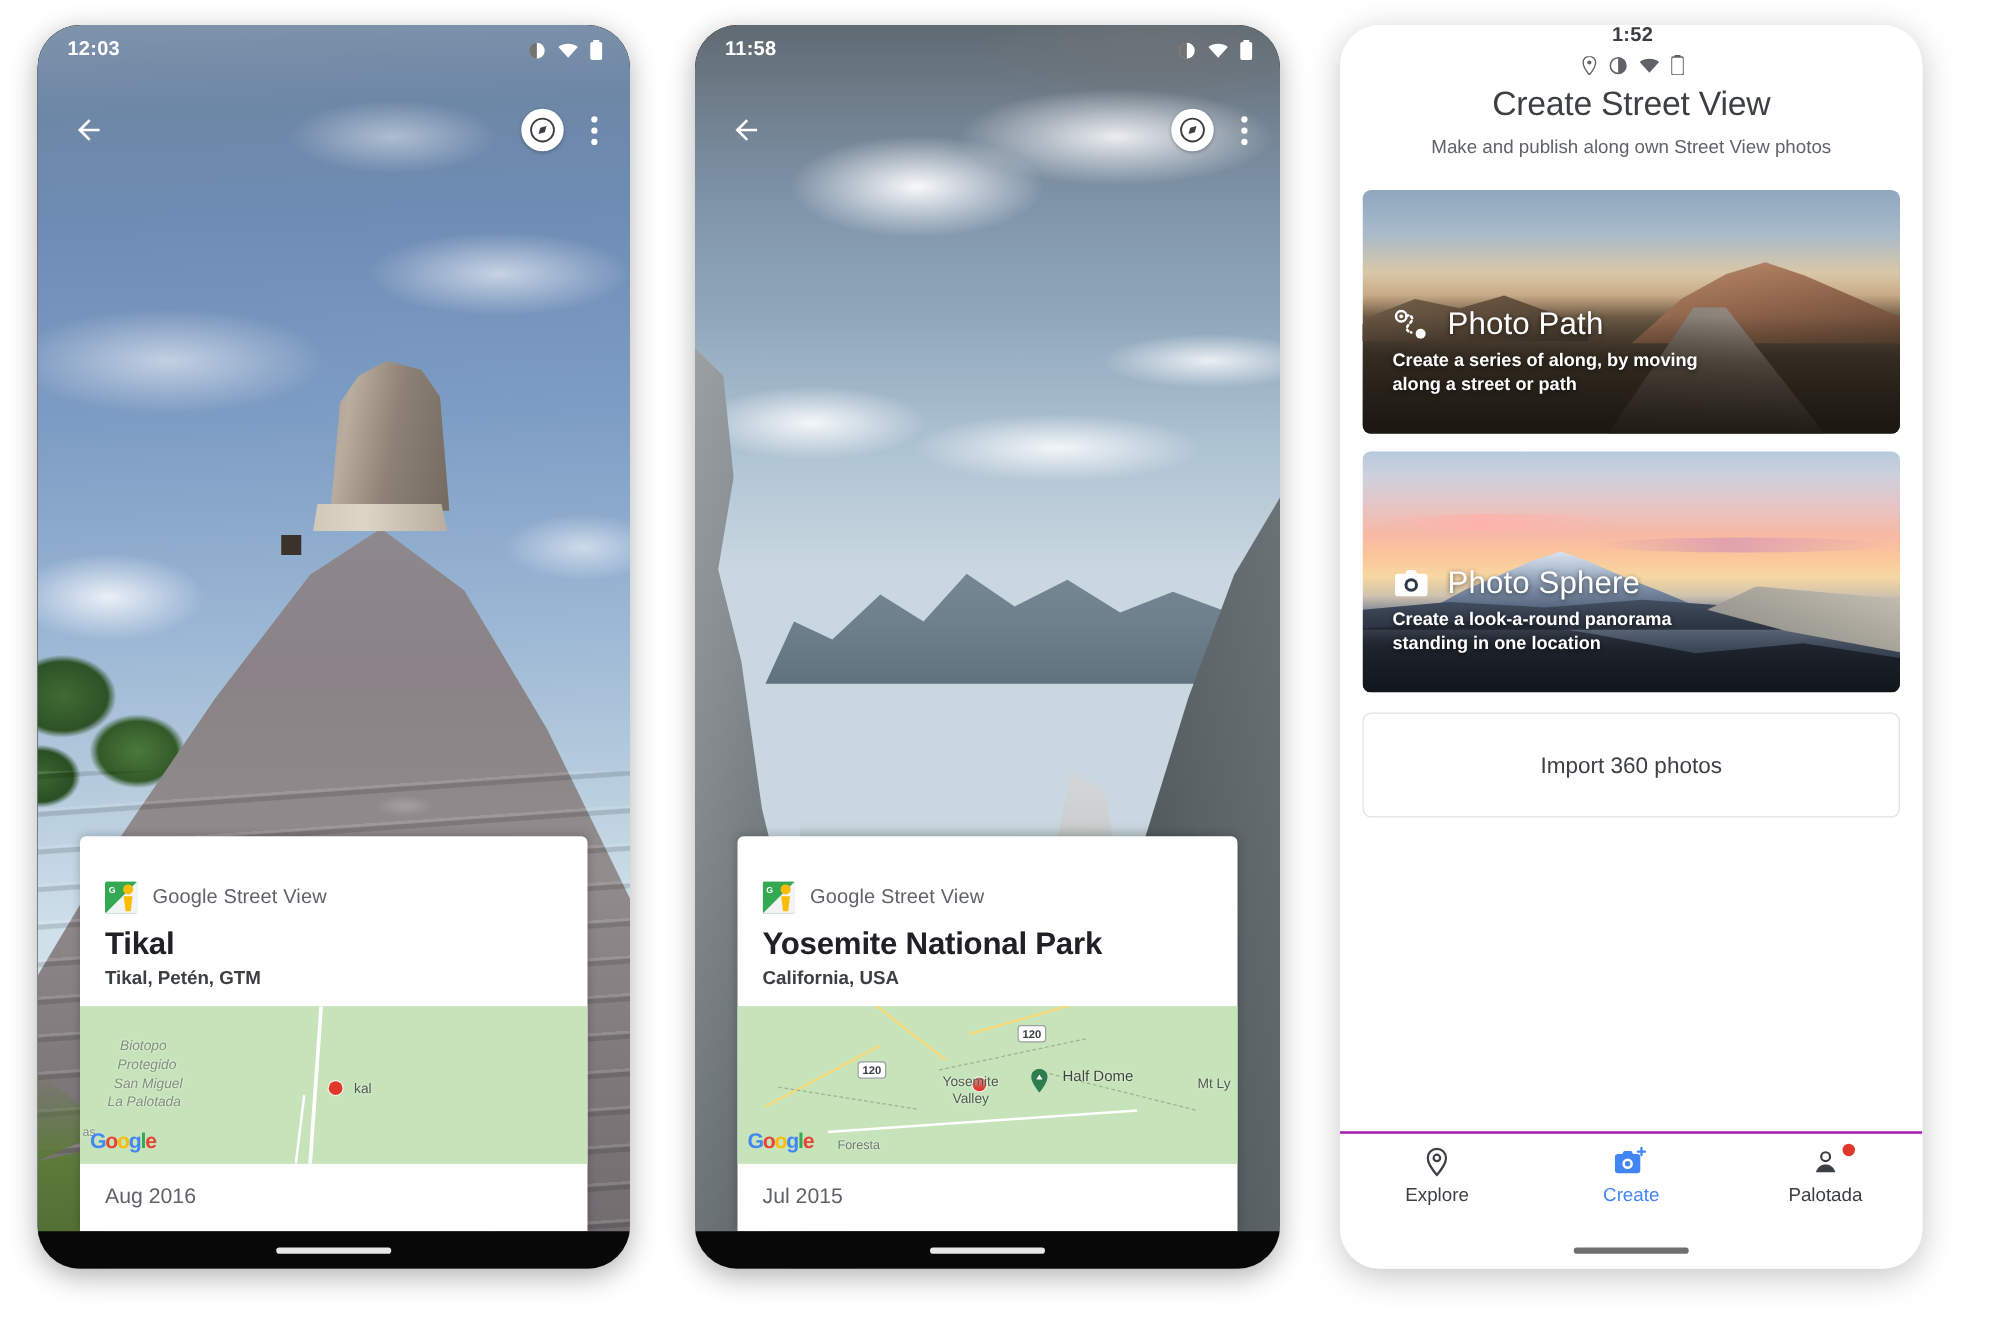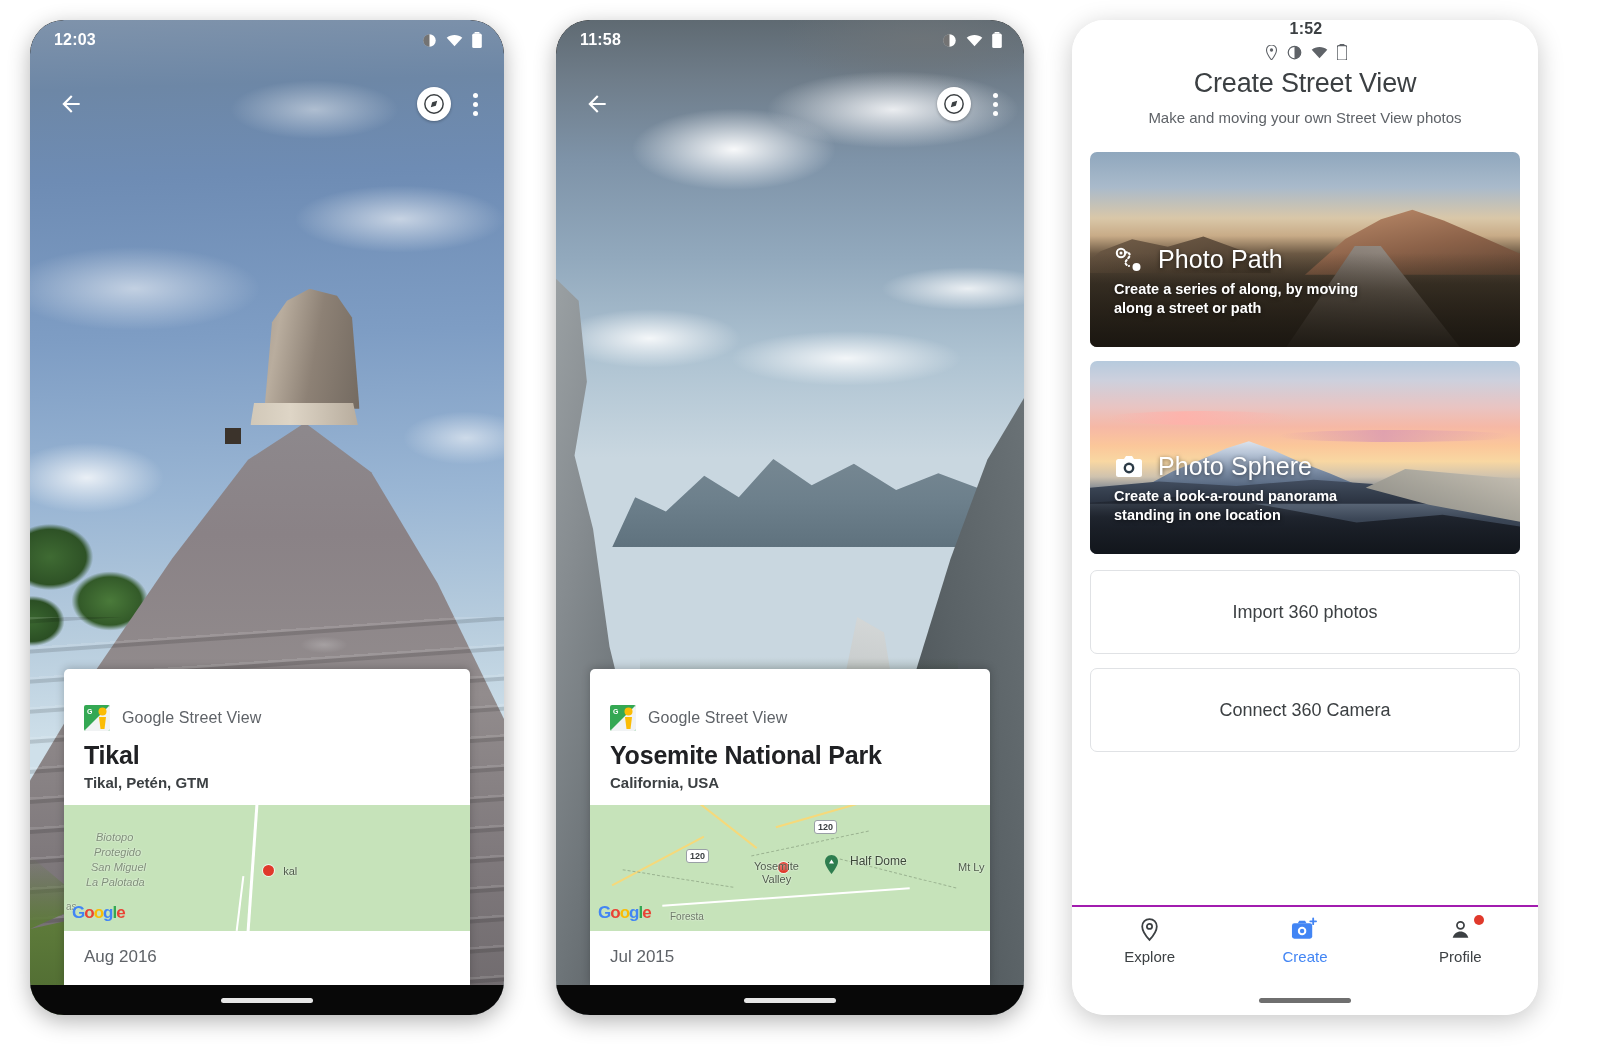--- a/index.html
+++ b/index.html
@@ -563,21 +563,21 @@
             <path d="M12 17 1 5c6-5 16-5 22 0z" fill="#5f6368"></path>
           </svg>
           <svg width="10" height="16" viewBox="0 0 12 20">
             <rect x="3" y="0" width="6" height="2" fill="#5f6368"></rect>
             <rect x="0" y="2" width="12" height="18" rx="2" fill="none" stroke="#5f6368" stroke-width="1.4"></rect>
           </svg>
         </div>
       </div>
 
       <div class="create-title">Create Street View</div>
-      <div class="create-sub">Make and moving your own Street View photos</div>
+      <div class="create-sub">Make and publish along own Street View photos</div>
 
       <div class="create-cards">
 
         <div class="hero-card">
           <div class="bg-path"></div>
           <div class="bg-path-mtn-l"></div>
           <div class="bg-path-mtn-r"></div>
           <div class="bg-path-road"></div>
           <div class="bg-path-scrub"></div>
           <div class="hero-txt">
@@ -612,21 +612,20 @@
               </svg>
               <div class="hero-name">Photo Sphere</div>
             </div>
             <div class="hero-desc">Create a look-a-round panorama standing in one location</div>
           </div>
         </div>
       </div>
 
       <div class="btn-spacer"></div>
       <div class="plain-btn">Import 360 photos</div>
-      <div class="plain-btn">Connect 360 Camera</div>
 
       <div class="bottom-nav">
         <div class="nav-item">
           <svg width="25" height="25" viewBox="0 0 24 24">
             <path d="M12 2C8.1 2 5 5.1 5 9c0 5.2 7 13 7 13s7-7.8 7-13c0-3.9-3.1-7-7-7z" fill="none" stroke="#3c4043" stroke-width="1.7"></path>
             <circle cx="12" cy="9" r="2.5" fill="none" stroke="#3c4043" stroke-width="1.7"></circle>
           </svg>
           <div class="nav-label">Explore</div>
         </div>
         <div class="nav-item active">
@@ -638,21 +637,21 @@
             <path d="M23 1v6M20 4h6" stroke="#4285F4" stroke-width="1.9" stroke-linecap="round"></path>
           </svg>
           <div class="nav-label">Create</div>
         </div>
         <div class="nav-item">
           <svg width="25" height="25" viewBox="0 0 24 24">
             <circle cx="12" cy="8" r="3.4" fill="none" stroke="#3c4043" stroke-width="1.7"></circle>
             <path d="M4.5 20c1.2-4 4.1-6 7.5-6s6.3 2 7.5 6z" fill="#3c4043"></path>
           </svg>
           <div class="nav-badge"></div>
-          <div class="nav-label">Profile</div>
+          <div class="nav-label">Palotada</div>
         </div>
       </div>
 
       <div class="home-strip home-strip-light">
         <div class="home-bar home-bar-dark"></div>
       </div>
     </div>
   </div>
 
 </div>

